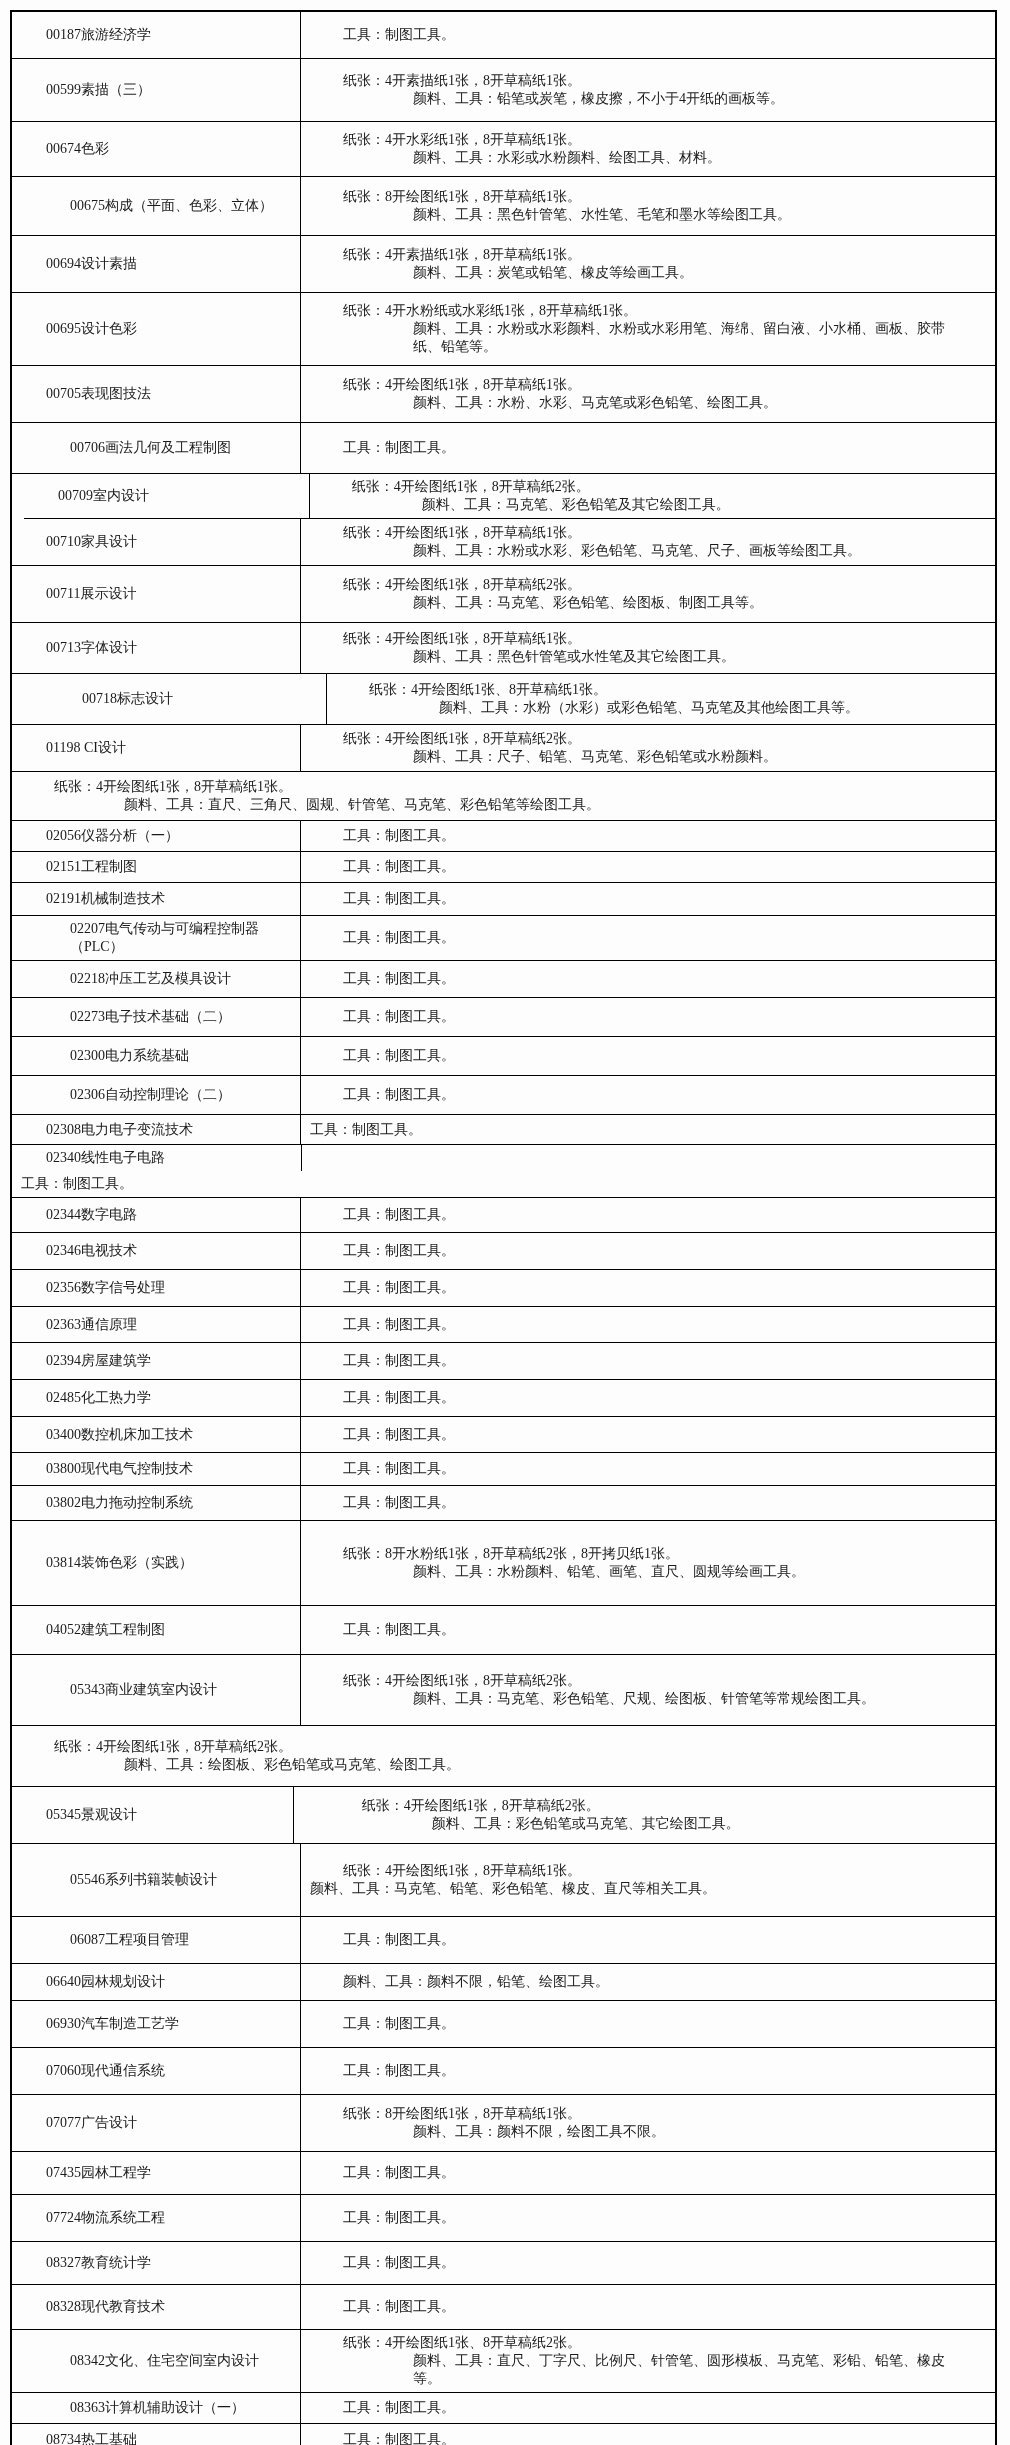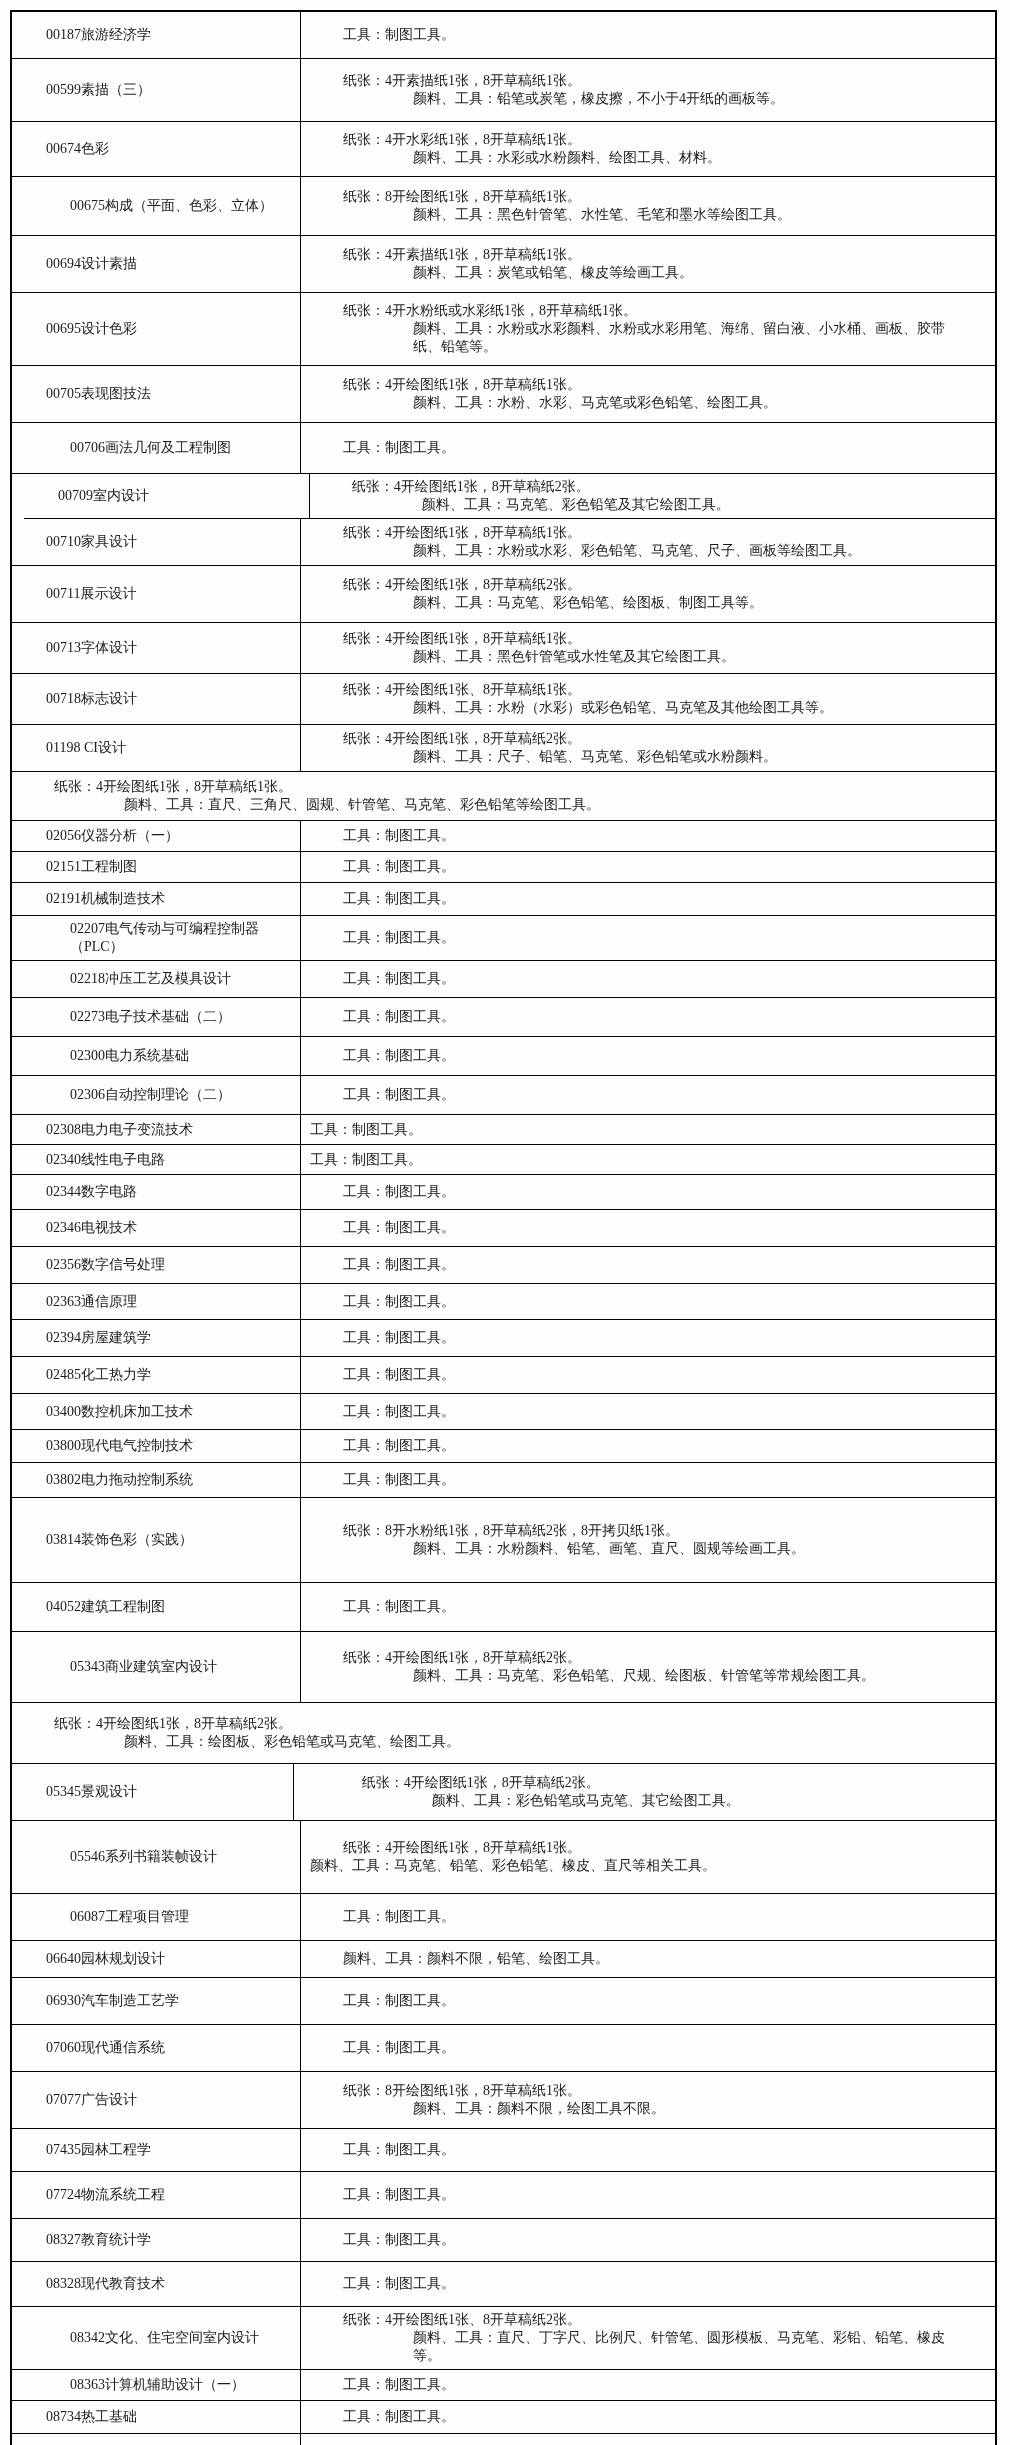--- a/index.html
+++ b/index.html
@@ -161,21 +161,21 @@
       </div>
       <div class="t-row" style="min-height: 50px;">
         <div class="cell course">
           <span>00713字体设计</span>
         </div>
         <div class="cell materials">
           <div class="m-line">纸张：4开绘图纸1张，8开草稿纸1张。</div>
           <div class="m-line deep">颜料、工具：黑色针管笔或水性笔及其它绘图工具。</div>
         </div>
       </div>
-      <div class="t-row" style="min-height: 50px;">
+      <div class="t-row" style="min-height: 50px; padding-left: 36px;">
         <div class="cell course">
           <span>00718标志设计</span>
         </div>
         <div class="cell materials">
           <div class="m-line">纸张：4开绘图纸1张、8开草稿纸1张。</div>
           <div class="m-line deep">颜料、工具：水粉（水彩）或彩色铅笔、马克笔及其他绘图工具等。</div>
         </div>
       </div>
       <div class="t-row" style="min-height: 46px;">
         <div class="cell course">
@@ -257,21 +257,21 @@
         </div>
       </div>
       <div class="t-row" style="min-height: 29px;">
         <div class="cell course">
           <span>02308电力电子变流技术</span>
         </div>
         <div class="cell materials">
           <div class="m-line flush">工具：制图工具。</div>
         </div>
       </div>
-      <div class="t-row" style="min-height: 29px;">
+      <div class="t-row" style="min-height: 29px; flex-direction: column;">
         <div class="cell course">
           <span>02340线性电子电路</span>
         </div>
         <div class="cell materials">
           <div class="m-line flush">工具：制图工具。</div>
         </div>
       </div>
       <div class="t-row" style="min-height: 34px;">
         <div class="cell course">
           <span>02344数字电路</span>

